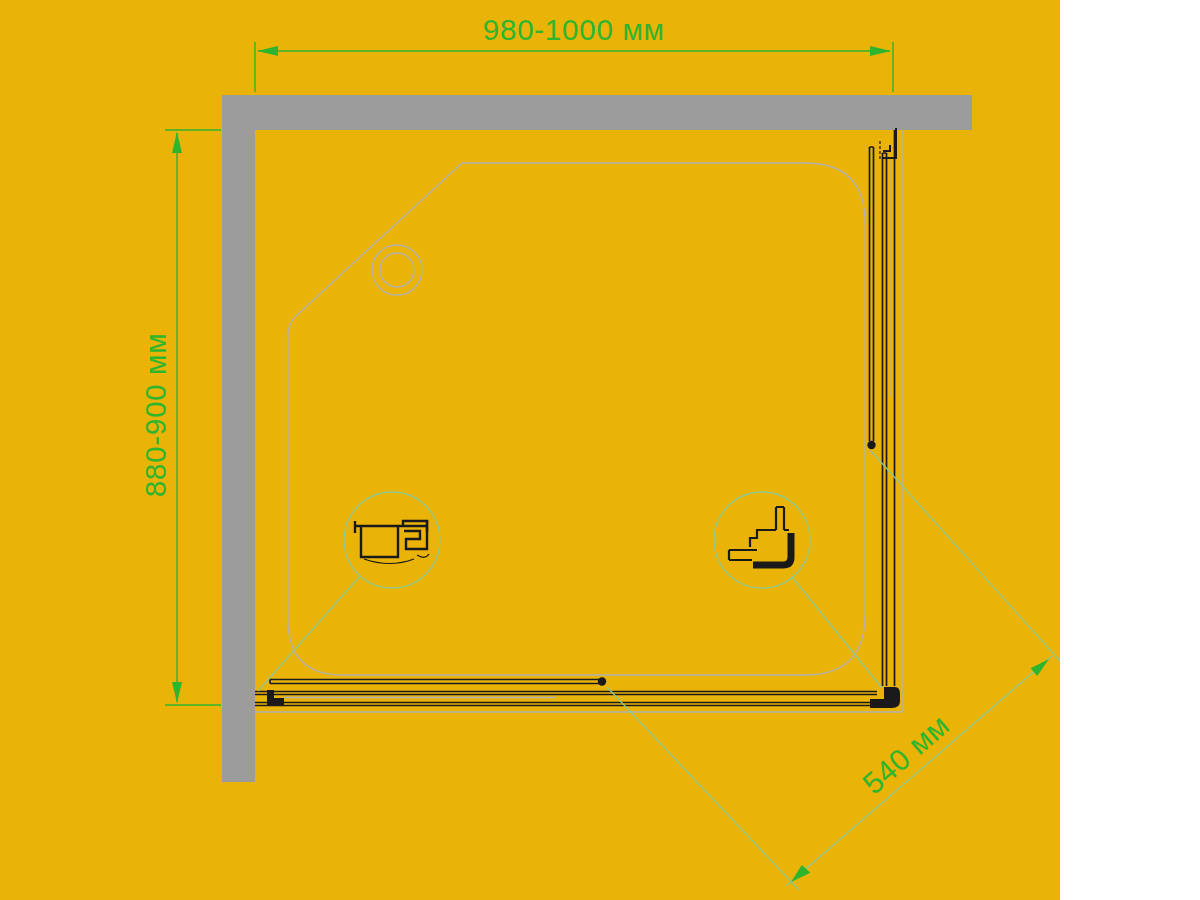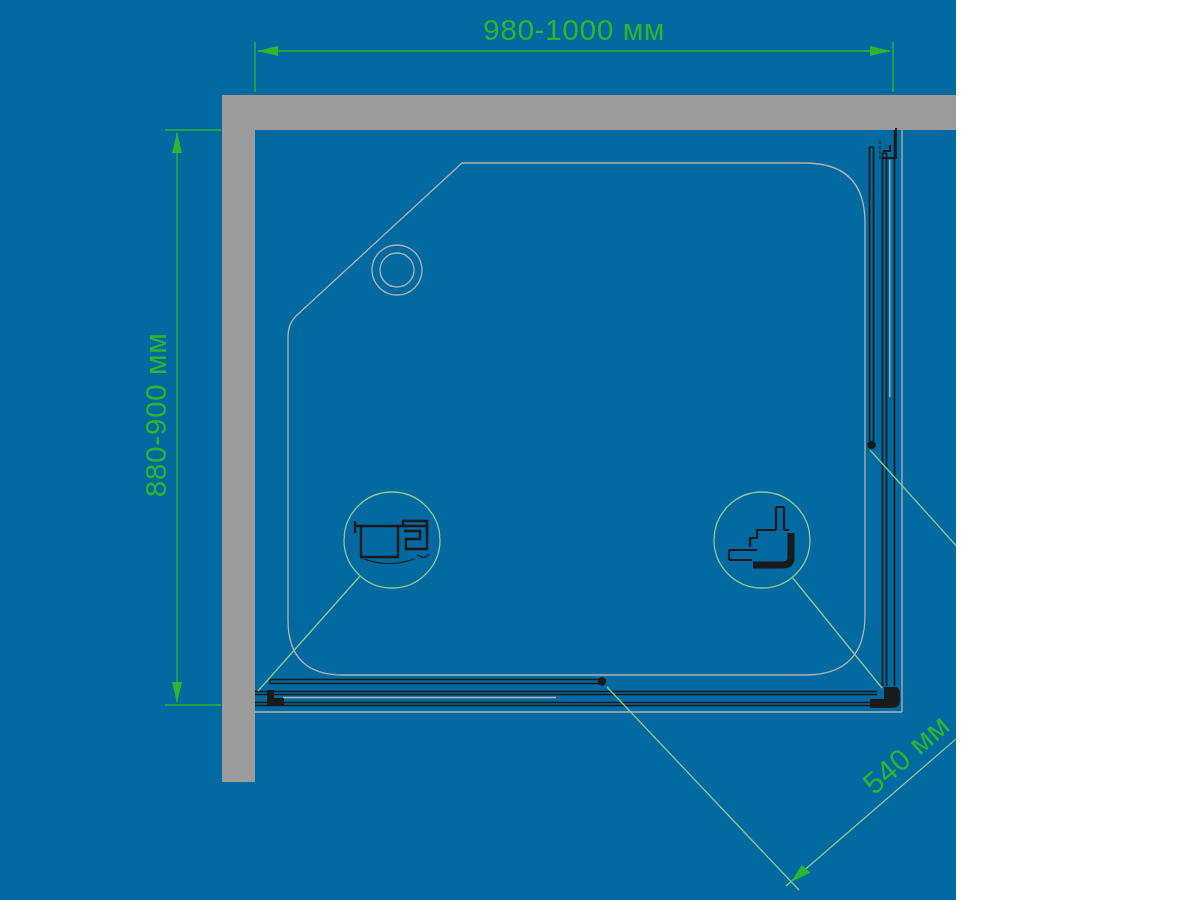--- a/index.html
+++ b/index.html
@@ -2,23 +2,23 @@
 <html><head>
 <meta charset="utf-8">
 <style>
   html, body {
     margin: 0;
     padding: 0;
     background: #ffffff;
   }
   .canvas {
     position: relative;
-    width: 956px;
+    width: 1060px;
     height: 900px;
-    background: #0369a1;
+    background: #eab308;
     overflow: hidden;
     font-family: "Liberation Sans", sans-serif;
   }
   svg { display: block; }
   .dim-text {
     font-family: "Liberation Sans", sans-serif;
     font-size: 30px;
     letter-spacing: 0.5px;
   }
 </style>

